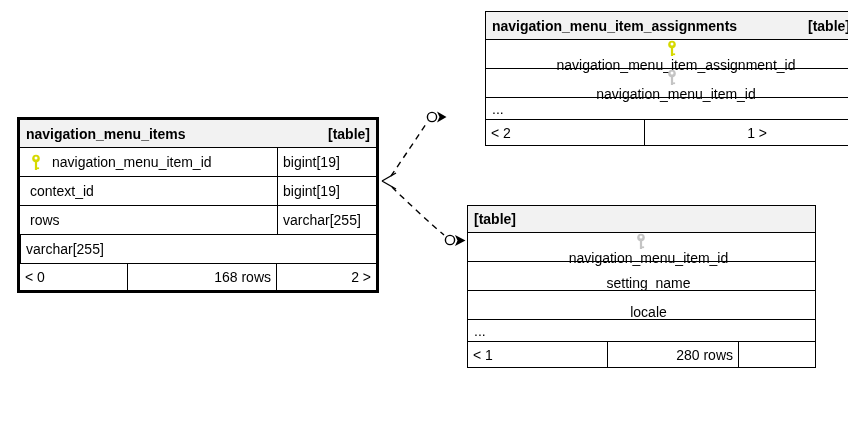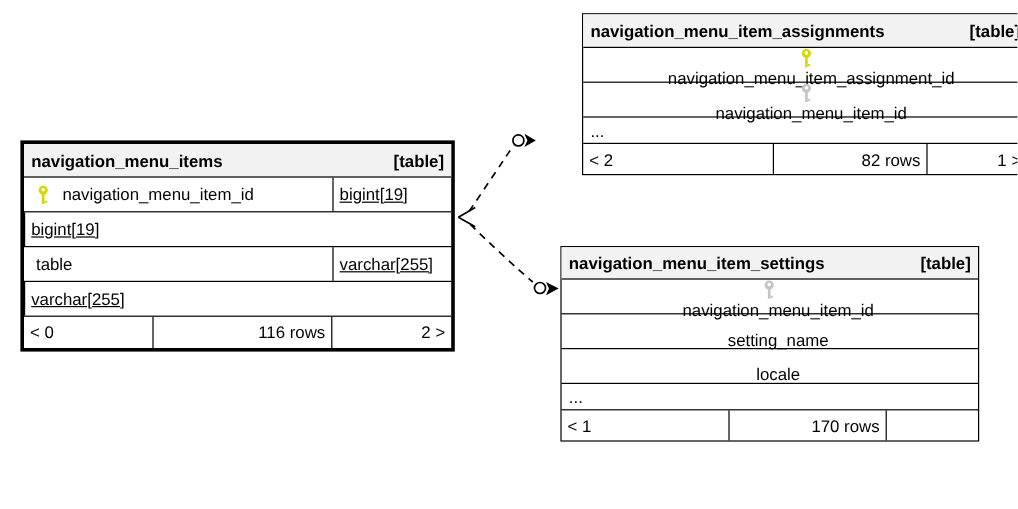--- a/index.html
+++ b/index.html
@@ -26,21 +26,21 @@
   .col-row .keyslot{
     display:inline-flex;width:13px;justify-content:center;
     margin-right:9px;flex:0 0 13px;
   }
   .col-row .cname{white-space:nowrap;}
   .grid-row{display:grid;box-sizing:border-box;border-bottom:1px solid #000;}
   .items-cols{grid-template-columns:1fr 99px;}
   .namecell{display:flex;align-items:center;padding-left:10px;box-sizing:border-box;}
   .typecell{
     display:flex;align-items:center;border-left:1px solid #000;
-    padding-left:5px;box-sizing:border-box;white-space:nowrap;text-decoration:underline;
+    padding-left:5px;box-sizing:border-box;white-space:nowrap;
   }
   .ellipsis-row{
     display:flex;align-items:center;border-bottom:1px solid #000;
     padding-left:6px;box-sizing:border-box;
   }
   .tfooter{display:grid;box-sizing:border-box;}
   .tfooter .fcell{
     display:flex;align-items:center;box-sizing:border-box;
     padding:0 5px;white-space:nowrap;
   }
@@ -83,35 +83,39 @@
             <circle cx="6" cy="4.1" r="1.5" fill="#ffffff"></circle>
             <rect x="4.9" y="8" width="2.2" height="8" fill="#d6d900"></rect>
             <rect x="7" y="13.4" width="2.1" height="1.7" fill="#d6d900"></rect>
           </svg>
         </span>
         <span class="cname">navigation_menu_item_id</span>
       </div>
       <div class="typecell">bigint[19]</div>
     </div>
     <div class="grid-row items-cols h29">
+      <div class="namecell">
+        <span class="keyslot"></span>
+        <span class="cname">context_id</span>
+      </div>
       <div class="typecell">bigint[19]</div>
     </div>
     <div class="grid-row items-cols h29">
       <div class="namecell">
         <span class="keyslot"></span>
-        <span class="cname">table</span>
+        <span class="cname">rows</span>
       </div>
       <div class="typecell">varchar[255]</div>
     </div>
     <div class="grid-row items-cols h29">
       <div class="typecell">varchar[255]</div>
     </div>
     <div class="tfooter h26" style="grid-template-columns:107px 149px 1fr;">
       <div class="fcell">&lt; 0</div>
-      <div class="fcell mid">116 rows</div>
+      <div class="fcell mid">168 rows</div>
       <div class="fcell right">2 &gt;</div>
     </div>
   </div>
 
   <div class="tbl side" style="left:446px;top:11px;width:372px;margin-left:39px;">
     <div class="tbl-header h28">
       <span class="tname">navigation_menu_item_assignments</span>
       <span class="ttag">[table]</span>
     </div>
     <div class="col-row h29">
@@ -132,28 +136,26 @@
           <circle cx="6" cy="4.1" r="1.5" fill="#ffffff"></circle>
           <rect x="4.9" y="8" width="2.2" height="8" fill="#c4c4c4"></rect>
           <rect x="7" y="13.4" width="2.1" height="1.7" fill="#c4c4c4"></rect>
         </svg>
       </span>
       <span class="cname">navigation_menu_item_id</span>
     </div>
     <div class="ellipsis-row h22">...</div>
     <div class="tfooter h25" style="grid-template-columns:158px 128px 1fr;">
       <div class="fcell">&lt; 2</div>
-      <div class="fcell mid">82 rows</div>
       <div class="fcell right">1 &gt;</div>
     </div>
   </div>
 
   <div class="tbl side" style="left:467px;top:205px;width:349px;">
     <div class="tbl-header h27">
-      <span class="tname">navigation_menu_item_settings</span>
       <span class="ttag">[table]</span>
     </div>
     <div class="col-row h29" style="padding-left:14px;">
       <span class="keyslot" style="margin-right:15px;">
         <svg width="12" height="17" viewBox="0 0 12 17">
           <circle cx="6" cy="4.6" r="3.8" fill="#c4c4c4"></circle>
           <circle cx="6" cy="4.1" r="1.5" fill="#ffffff"></circle>
           <rect x="4.9" y="8" width="2.2" height="8" fill="#c4c4c4"></rect>
           <rect x="7" y="13.4" width="2.1" height="1.7" fill="#c4c4c4"></rect>
         </svg>
@@ -164,18 +166,18 @@
       <span class="keyslot" style="margin-right:15px;"></span>
       <span class="cname">setting_name</span>
     </div>
     <div class="col-row h29" style="padding-left:14px;">
       <span class="keyslot" style="margin-right:15px;"></span>
       <span class="cname">locale</span>
     </div>
     <div class="ellipsis-row h22">...</div>
     <div class="tfooter h25" style="grid-template-columns:139px 131px 1fr;">
       <div class="fcell">&lt; 1</div>
-      <div class="fcell mid">170 rows</div>
+      <div class="fcell mid">280 rows</div>
       <div class="fcell right"></div>
     </div>
   </div>
 
 </div>
 
 </body></html>

